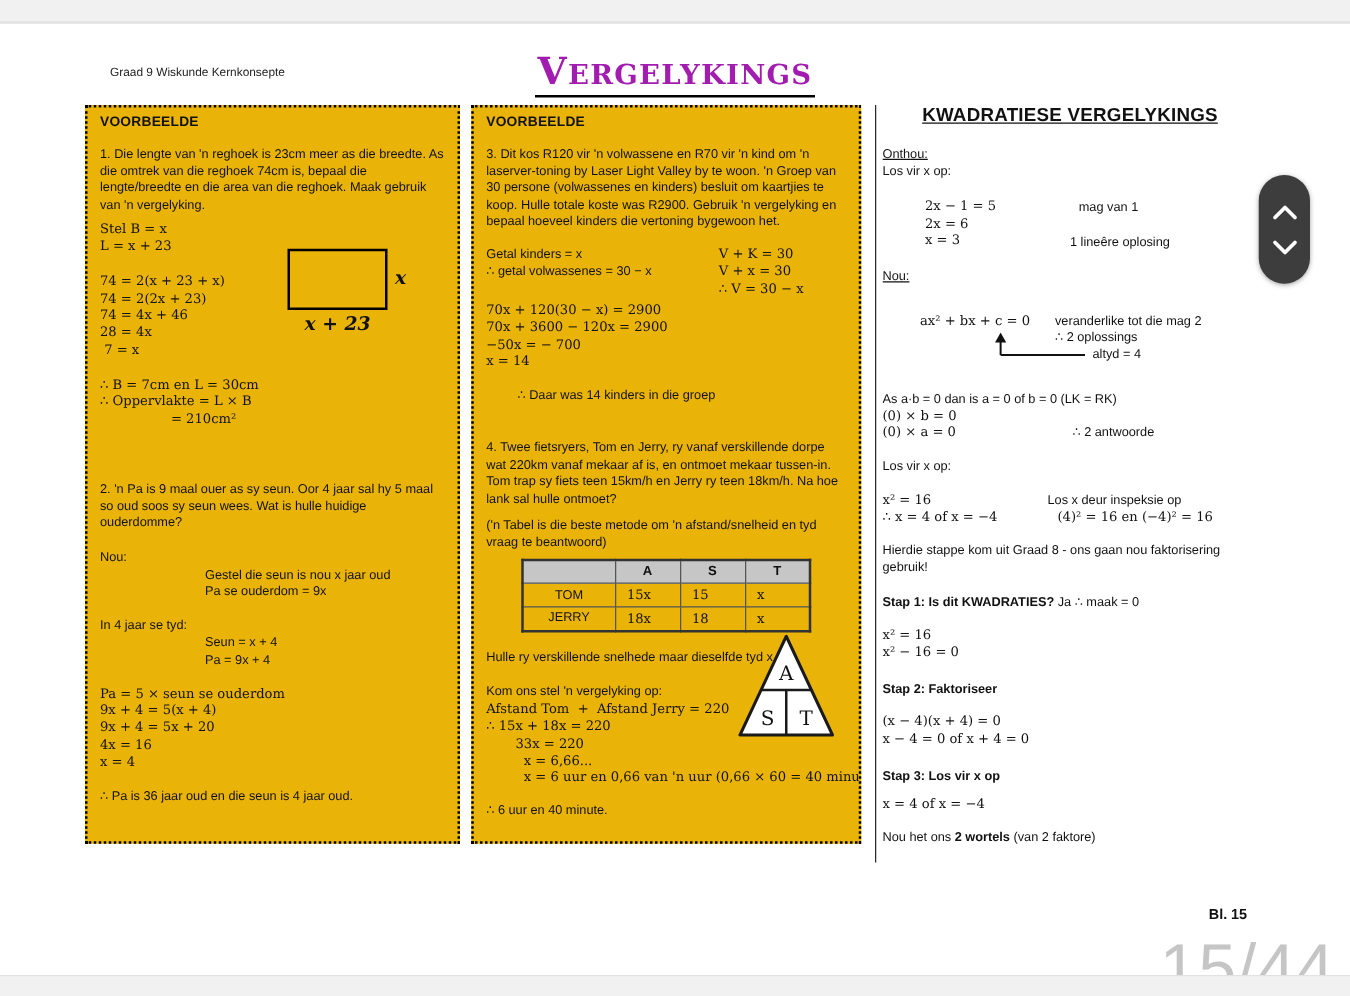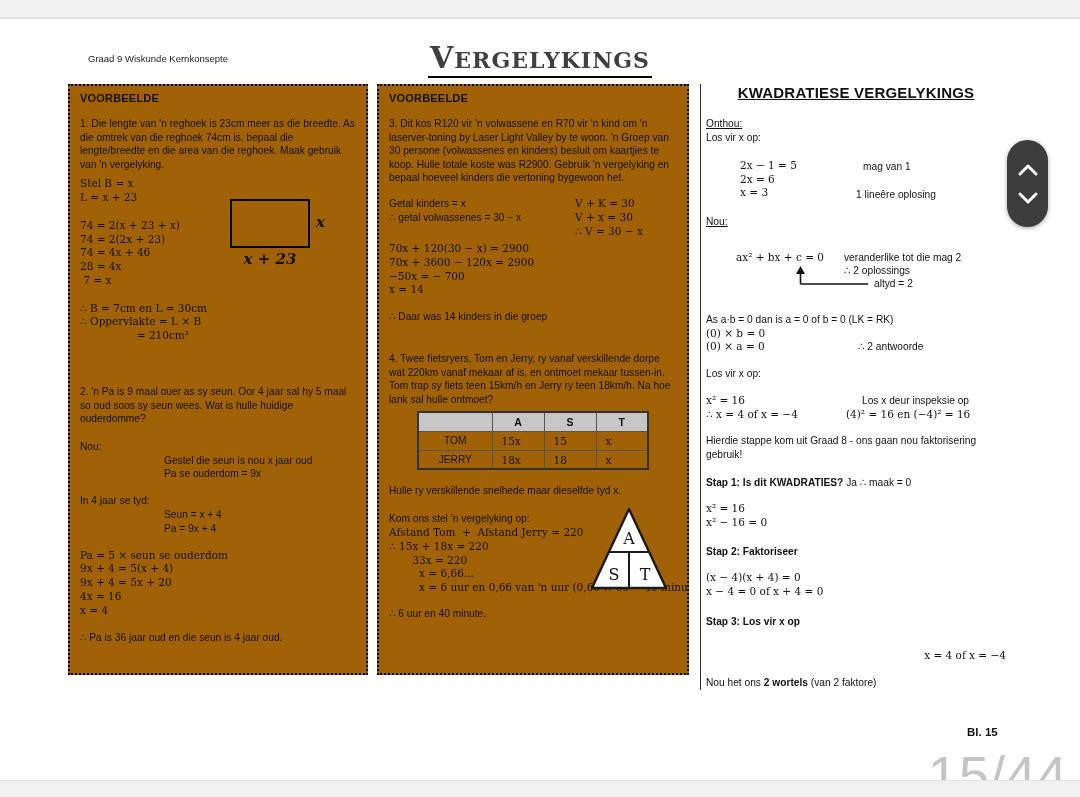--- a/index.html
+++ b/index.html
@@ -8,25 +8,25 @@
   .screen{position:absolute;inset:0;background:#fff;}
 
   .top-strip{position:absolute;left:0;top:0;width:1080px;height:17px;
              background:#f1f1f1;border-bottom:2px solid #e2e2e2;}
   .bottom-strip{position:absolute;left:0;top:780px;width:1080px;height:17px;
              background:#f1f1f1;border-top:1px solid #e2e2e2;}
 
   .course{position:absolute;left:88px;top:53px;font-size:9.5px;color:#222;}
   .title-wrap{position:absolute;left:0;top:40px;width:1080px;text-align:center;}
   .title-inner{display:inline-block;font-family:"DejaVu Serif",serif;font-weight:bold;
-               border-bottom:2px solid #000;padding:0 2px 1px 2px;color:#404040;}
+               border-bottom:2px solid #000;padding:0 2px 1px 2px;color:#a21caf;}
   .title-v{font-size:30px;letter-spacing:1px;}
   .title-rest{font-size:22px;letter-spacing:1px;}
 
-  .box{position:absolute;border:2px dotted #000;background:#a16207;box-sizing:border-box;
+  .box{position:absolute;border:2px dotted #000;background:#eab308;box-sizing:border-box;
        padding:6px 10px;overflow:hidden;}
   .box1{left:68px;top:84px;width:300px;height:591px;}
   .box2{left:377px;top:84px;width:312px;height:591px;}
   .vline{position:absolute;left:700px;top:84px;height:606px;width:0;
          border-left:1.5px solid #2b2b2b;}
   .col3{position:absolute;left:706px;top:82px;width:300px;overflow:hidden;height:608px;}
 
   .box-label{font-size:11px;font-weight:bold;margin-bottom:13px;letter-spacing:0.2px;}
   .para{font-size:10.2px;line-height:13.6px;margin:0;}
   .lines{font-family:"DejaVu Serif",serif;font-size:10.5px;}
@@ -164,23 +164,24 @@
             <div class="line">∴ V = 30 − x</div>
           </div>
       </div>
 
       <div class="lines">
           <div class="line">70x + 120(30 − x) = 2900</div>
           <div class="line">70x + 3600 − 120x = 2900</div>
           <div class="line">−50x = − 700</div>
           <div class="line">x = 14</div>
         </div>
-      <div class="sline" style="margin-top:13px;">∴ Daar was 14 kinders in die groep</div>
+      <div class="sline" style="margin-top:13px;margin-left:25px;">∴ Daar was 14 kinders in die groep</div>
 
       <p class="para" style="margin-top:28px;">4. Twee fietsryers, Tom en Jerry, ry vanaf verskillende dorpe wat 220km vanaf mekaar af is, en ontmoet mekaar tussen-in. Tom trap sy fiets teen 15km/h en Jerry ry teen 18km/h. Na hoe lank sal hulle ontmoet?</p>
+      <p class="para" style="margin-top:8px;">('n Tabel is die beste metode om 'n afstand/snelheid en tyd vraag te beantwoord)</p>
 
       <table class="dtable">
         <tbody>
             <tr>
           <th class="c0"></th>
           <th class="c1">A</th>
           <th class="c2">S</th>
           <th class="c3">T</th>
         </tr>
         <tr>
@@ -238,21 +239,21 @@
         <span class="pos sline" style="left:157px;top:1px;">mag van 1</span>
         <span class="pos sline" style="left:150px;top:29px;">1 lineêre oplosing</span>
       </div>
 
       <div class="sline u" style="display:inline-block;margin-top:14px;">Nou:</div>
 
       <div class="quad-row">
         <div class="mline quad-eq">ax² + bx + c = 0</div>
         <span class="pos sline" style="left:138px;top:0;">veranderlike tot die mag 2</span>
         <span class="pos sline" style="left:138px;top:13px;">∴ 2 oplossings</span>
-        <span class="pos sline" style="left:168px;top:26px;">altyd  = 2</span>
+        <span class="pos sline" style="left:168px;top:26px;">altyd  = 4</span>
         <svg class="pos" style="left:90px;top:15px;" width="74" height="22" viewBox="0 0 74 22">
           <polygon points="0,8 9,8 4.5,0" fill="#111"></polygon>
           <line x1="4.5" y1="7" x2="4.5" y2="18" stroke="#111" stroke-width="1.6"></line>
           <line x1="4.5" y1="18" x2="72" y2="18" stroke="#111" stroke-width="1.6"></line>
         </svg>
       </div>
 
       <div class="sline" style="margin-top:12px;">As a·b = 0 dan is a = 0 of b = 0 (LK = RK)</div>
       <div class="zero-row">
         <div class="lines">
@@ -262,40 +263,40 @@
         <span class="pos sline" style="left:152px;top:13px;">∴ 2 antwoorde</span>
       </div>
 
       <div class="sline" style="margin-top:12px;">Los vir  x  op:</div>
 
       <div class="insp-row">
         <div class="lines">
             <div class="line">x² = 16</div>
             <div class="line">∴ x = 4 of x = −4</div>
           </div>
-        <span class="pos sline" style="left:156px;top:0;">Los x deur inspeksie op</span>
+        <span class="pos sline" style="left:132px;top:0;">Los x deur inspeksie op</span>
         <span class="pos mline" style="left:140px;top:14px;">(4)² = 16 en (−4)² = 16</span>
       </div>
 
       <div class="sline" style="margin-top:10px;">Hierdie stappe kom uit Graad 8 - ons gaan nou faktorisering gebruik!</div>
 
       <div class="sline" style="margin-top:14px;"><span class="b">Stap 1: Is dit KWADRATIES?</span><span> Ja ∴ maak = 0</span></div>
       <div class="lines" style="margin-top:12px;">
           <div class="line">x² = 16</div>
           <div class="line">x² − 16 = 0</div>
         </div>
 
       <div class="sline b" style="margin-top:16px;">Stap 2: Faktoriseer</div>
       <div class="lines" style="margin-top:12px;">
           <div class="line">(x − 4)(x + 4) = 0</div>
           <div class="line">x − 4 = 0 of x + 4 = 0</div>
         </div>
 
       <div class="sline b" style="margin-top:16px;">Stap 3: Los vir x op</div>
-      <div class="lines" style="margin-top:20px;text-align:right;">
+      <div class="lines" style="margin-top:8px;">
           <div class="line">x = 4 of x = −4</div>
         </div>
 
       <div class="sline" style="margin-top:14px;"><span>Nou het ons </span><span class="b">2 wortels</span><span> (van 2 faktore)</span></div>
     </div>
 
     <div class="bl-label">Bl. 15</div>
   </div>
 
   <div class="page-indicator">15/44</div>

